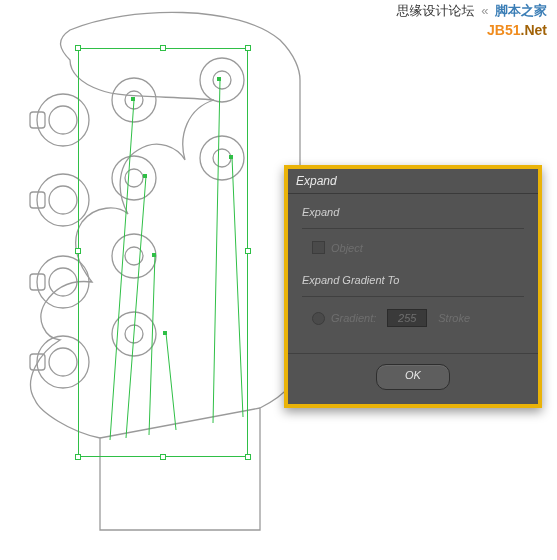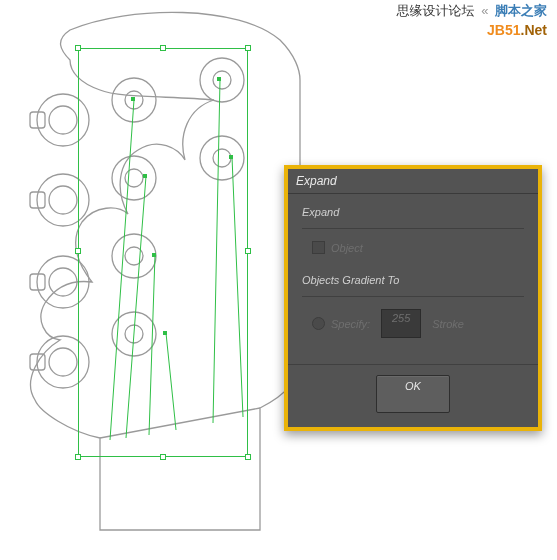--- a/index.html
+++ b/index.html
@@ -93,43 +93,43 @@
     width: 7px;
     height: 4px;
     border-left: 2px solid #ff6a1a;
     border-bottom: 2px solid #ff6a1a;
     transform: rotate(-45deg) translate(1px,-1px);
   }
   .disabled { color: #6f6f6f; }
   .disabled .checkbox, .disabled .radio { border-color: #3c3c3c; background: #4a4a4a; }
   .numfield {
     width: 40px;
-    height: 29px;
+    height: 18px;
     background: #3a3a3a;
     border: 1px solid #2b2b2b;
     color: #6f6f6f;
     text-align: center;
     font-size: 11px;
     line-height: 16px;
     margin: 0 5px;
     display: inline-block;
   }
   .buttons {
     display: flex;
     justify-content: center;
     gap: 14px;
     padding: 10px 0 14px 0;
     border-top: 1px solid #404040;
   }
   .btn {
     min-width: 74px;
-    height: 38px;
+    height: 26px;
     background: #5e5e5e;
     border: 1px solid #2e2e2e;
-    border-radius: 2px;
+    border-radius: 10px;
     color: #e6e6e6;
     font-size: 11px;
     text-align: center;
     line-height: 20px;
     box-shadow: inset 0 1px 0 rgba(255,255,255,.08);
   }
   .sel-box {
     position: absolute;
     border: 1px solid #2fbf46;
     pointer-events: none;
@@ -242,25 +242,25 @@
     <div class="group">
       <span class="group-label">Expand</span>
       <hr class="group-divider">
       <div class="option disabled">
         <span class="checkbox"></span>
         <span>Object</span>
       </div>
     </div>
 
     <div class="group">
-      <span class="group-label">Objects Gradient To</span>
+      <span class="group-label">Expand Gradient To</span>
       <hr class="group-divider">
       <div class="option disabled">
         <span class="radio"></span>
-        <span>Specify:</span>
+        <span>Gradient:</span>
         <span class="numfield">255</span>
         <span>Stroke</span>
       </div>
     </div>
   </div>
   <div class="buttons">
     <div class="btn">OK</div>
   </div>
 </div>
 

